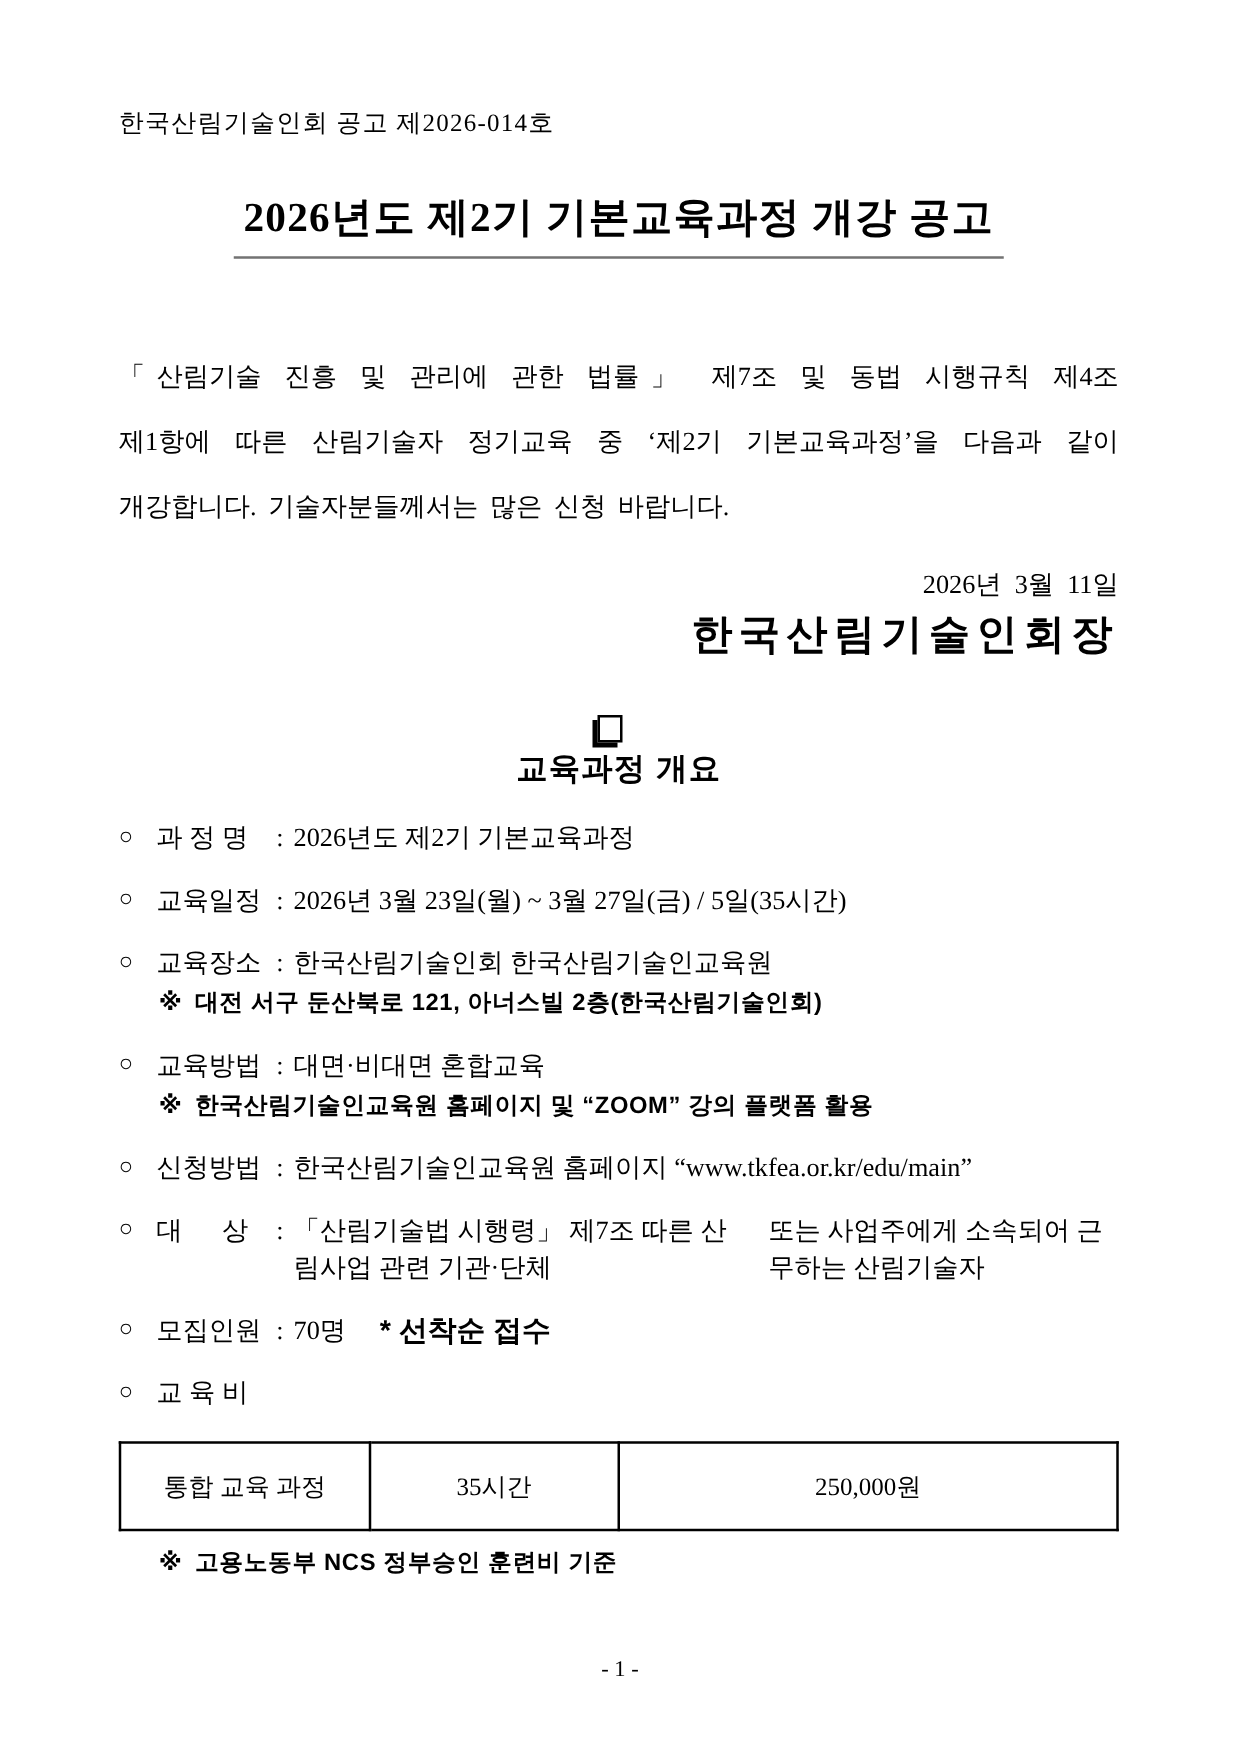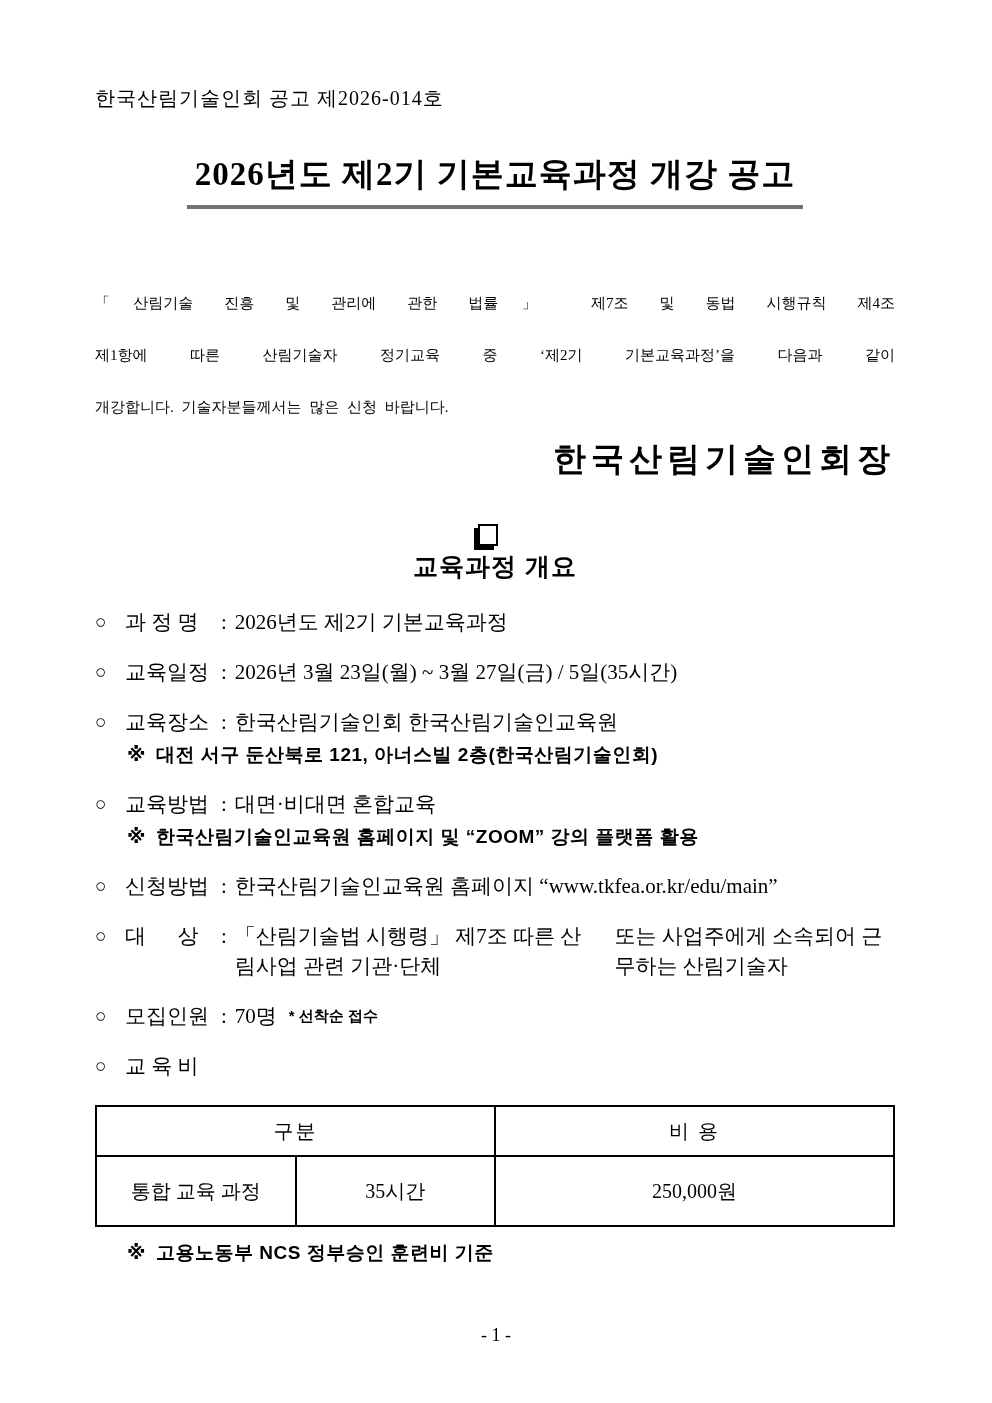--- a/index.html
+++ b/index.html
@@ -7,23 +7,23 @@
   .page {
     width:992px; height:1403px; position:relative; overflow:hidden;
     background:#ffffff; color:#000000;
     padding:85px 97px 0 95px;
     font-family:"Liberation Serif","DejaVu Serif",serif;
   }
   .doc-number { font-size:20px; letter-spacing:1px; }
   .title-row { text-align:center; margin-top:40px; }
   .title {
     display:inline-block; font-size:33px; font-weight:700; letter-spacing:1px;
-    padding:0 8px 8px; border-bottom:4px solid #737373;
+    padding:0 8px 8px; border-bottom:2px solid #737373;
   }
-  .intro { margin-top:68px; font-size:15px; }
+  .intro { margin-top:68px; font-size:21px; }
   .intro-line { line-height:52px; word-spacing:4px; }
   .justify { text-align:justify; text-align-last:justify; }
   .date-line { margin-top:22px; text-align:right; font-size:21px; white-space:pre; }
   .signature { margin-top:4px; text-align:right; font-size:33px; font-weight:700; letter-spacing:5px; }
   .section-heading {
     margin-top:42px; display:flex; align-items:center;
     font-family:"Liberation Sans","DejaVu Sans",sans-serif;
     font-size:25px; font-weight:700; letter-spacing:1px;flex-direction:column;
   }
   .square-icon {
@@ -32,21 +32,21 @@
   }
   .items { margin-top:24px; }
   .item { display:flex; margin-top:20px; font-size:21px; line-height:30px; }
   .bullet { flex:0 0 30px; font-size:19px; }
   .label { flex:0 0 auto; min-width:92px; white-space:pre; }
   .colon { margin:0 8px 0 4px; }
   .value-lines { display:flex; flex-direction:row; }
   .vline2 { padding-left:28px; }
   .em-note {
     font-family:"Liberation Sans","DejaVu Sans",sans-serif;
-    font-weight:700; font-size:15px; margin-left:12px;
+    font-weight:700; font-size:23px; margin-left:27px;
   }
   .subnote {
     margin-top:4px; padding-left:32px; display:flex;
     font-family:"Liberation Sans","DejaVu Sans",sans-serif;
     font-weight:700; font-size:19px; line-height:28px; letter-spacing:0.5px;
   }
   .refmark { margin-right:10px; flex:0 0 auto; }
   .fee-table { width:100%; margin-top:24px; border-collapse:collapse; font-size:20px; }
   .fee-table th, .fee-table td { border:2px solid #000; text-align:center; font-weight:400; }
   .fee-table th { height:50px; letter-spacing:2px; }
@@ -67,20 +67,21 @@
   <div class="title-row">
     <span class="title">2026년도 제2기 기본교육과정 개강 공고</span>
   </div>
 
   <div class="intro">
     <div class="intro-line justify">「산림기술 진흥 및 관리에 관한 법률」 제7조 및 동법 시행규칙 제4조</div>
     <div class="intro-line justify">제1항에 따른 산림기술자 정기교육 중 ‘제2기 기본교육과정’을 다음과 같이</div>
     <div class="intro-line">개강합니다. 기술자분들께서는 많은 신청 바랍니다.</div>
   </div>
 
+  <div class="date-line">2026년  3월  11일</div>
   <div class="signature">한국산림기술인회장</div>
 
   <div class="section-heading">
     <span class="square-icon"></span>
     <span>교육과정 개요</span>
   </div>
 
   <div class="items">
 
     <div class="item">
@@ -152,24 +153,20 @@
   </div>
 
   <table class="fee-table">
     <colgroup>
       <col style="width:25%">
       <col style="width:25%">
       <col style="width:50%">
     </colgroup>
     <tbody>
       <tr>
-        <th colspan="2">구분</th>
-        <th>비 용</th>
-      </tr>
-      <tr>
         <td>통합 교육 과정</td>
         <td>35시간</td>
         <td>250,000원</td>
       </tr>
     </tbody>
   </table>
 
   <div class="subnote table-footnote">
     <span class="refmark">※</span>
     <span>고용노동부 NCS 정부승인 훈련비 기준</span>

